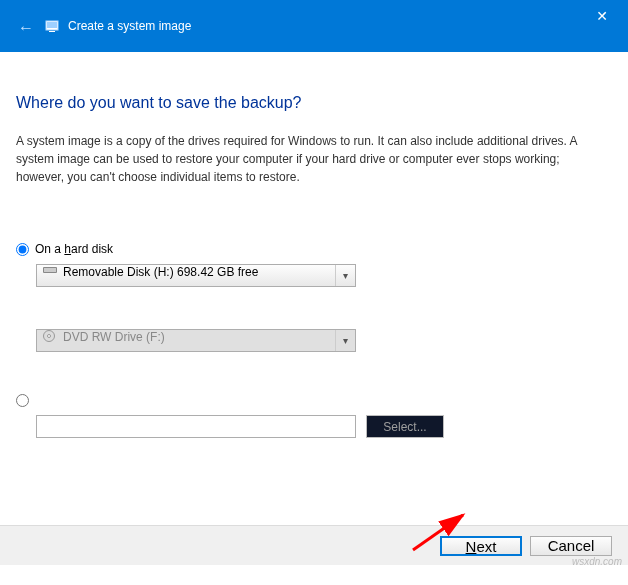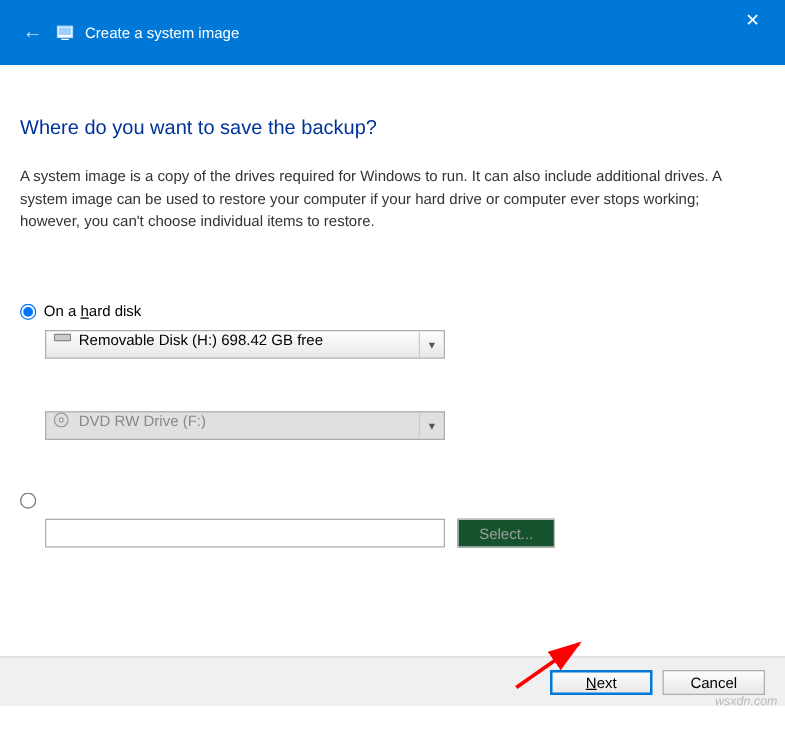--- a/index.html
+++ b/index.html
@@ -127,21 +127,21 @@
       height: 23px;
       border: 1px solid #adadad;
       padding: 0 4px;
       font-size: 12px;
     }
     .select-btn {
       margin-left: 10px;
       width: 78px;
       height: 23px;
       border: 1px solid #bdbdbd;
-      background: #14532d;
+      background: #0f172a;
       color: #9e9e9e;
       font-size: 12px;
       cursor: default;
     }
     .footer {
       position: absolute;
       bottom: 20px;
       left: 0;
       right: 0;
       height: 40px;
@@ -151,21 +151,21 @@
       align-items: center;
       justify-content: flex-end;
       padding-right: 16px;
     }
     .footer button {
       width: 82px;
       height: 20px;
       margin-left: 8px;
       border: 1px solid #adadad;
       background: linear-gradient(#fdfdfd, #e8e8e8);
-      font-size: 12px;
+      font-size: 15px;
       cursor: pointer;
     }
     .footer button.highlight {
       border: 2px solid #0078d7;
     }
     .watermark {
       position: absolute;
       bottom: 18px;
       right: 6px;
       font-size: 10px;

